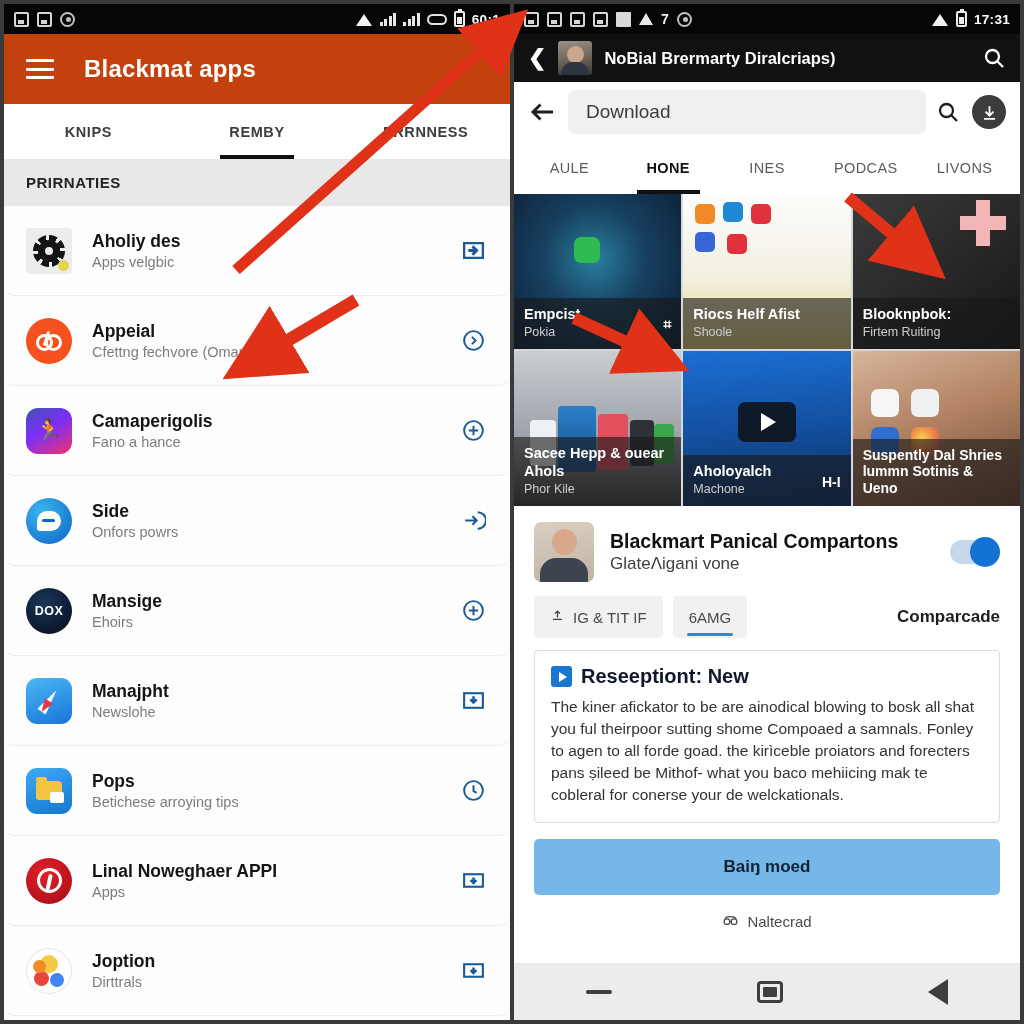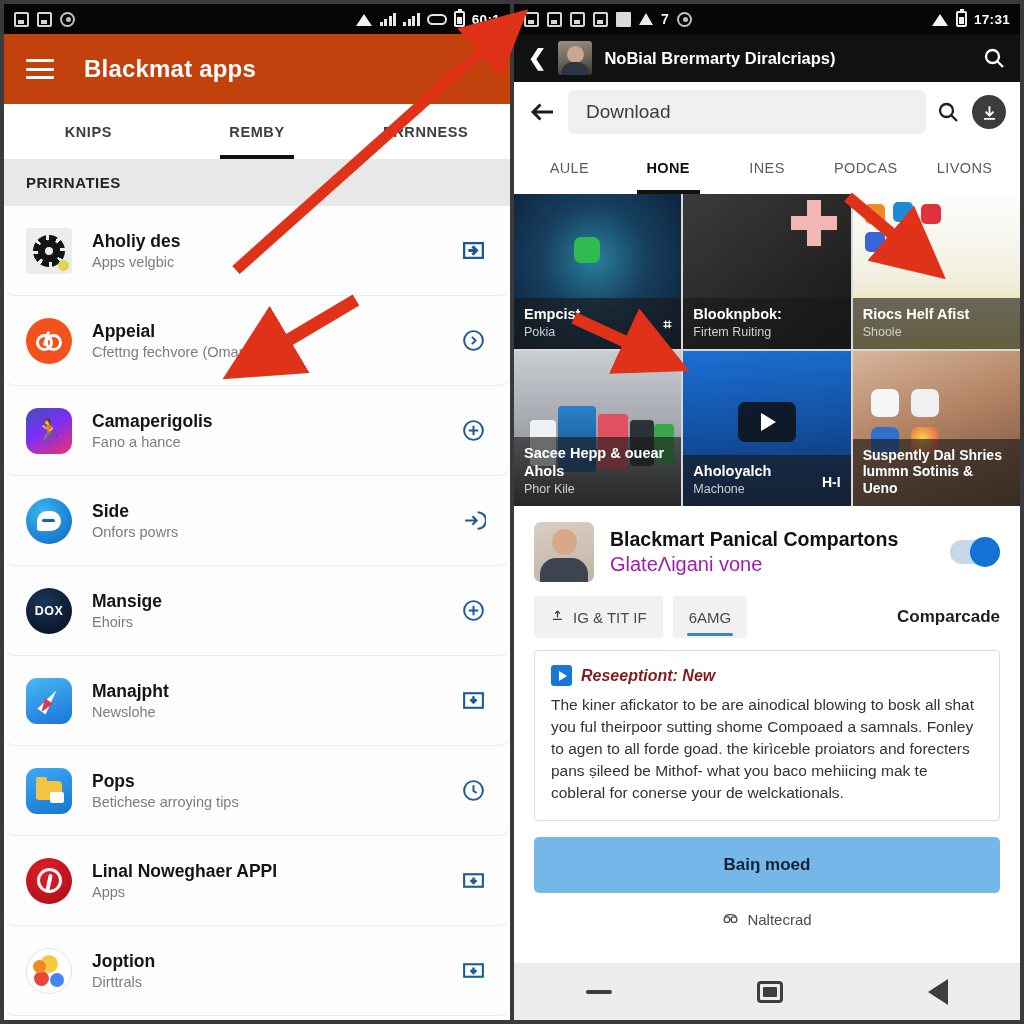--- a/index.html
+++ b/index.html
@@ -164,35 +164,35 @@
   .bg-hand { background:linear-gradient(160deg,#d7b59a 0%,#b28263 45%,#6d4b37 100%); }
   .bg-hand .sq { position:absolute; width:28px;height:28px;border-radius:7px; }
 
   .profile-row { display:flex; align-items:center; padding:16px 20px 10px; gap:16px; background:#fff; }
   .avatar-lg { width:60px;height:60px;border-radius:7px; flex:0 0 60px; overflow:hidden; position:relative;
       background:linear-gradient(170deg,#d9cfc2 0%,#bfb3a4 100%); }
   .avatar-lg::before{content:"";position:absolute;left:18px;top:7px;width:25px;height:26px;border-radius:50%;background:#d7a98a;}
   .avatar-lg::after{content:"";position:absolute;left:6px;bottom:0;width:48px;height:24px;border-radius:16px 16px 0 0;background:#3d4450;}
   .prof-txt { flex:1; min-width:0; }
   .prof-title { font-size:19.5px; font-weight:700; color:#111; line-height:1.15; }
-  .prof-sub { font-size:20px; color:#a21caf; margin-top:2px; }
+  .prof-sub { font-size:17px; color:#404040; margin-top:2px; }
   .toggle { width:50px;height:24px;border-radius:14px;background:#c6d7ea; position:relative; flex:0 0 50px; cursor:pointer; }
   .toggle::after{content:"";position:absolute;right:0;top:-3px;width:30px;height:30px;border-radius:50%;background:#1273d4;}
 
   .chips { display:flex; align-items:center; padding:4px 20px 12px; gap:10px; background:#fff; }
   .chip { height:42px; background:#f1f1f1; border-radius:4px; display:flex; align-items:center; gap:8px;
           padding:0 16px; font-size:15px; color:#4a4a4a; position:relative; cursor:pointer; }
   .chip.sel::after{content:"";position:absolute;left:14px;right:14px;bottom:2px;height:3.5px;background:#3a84c4;border-radius:2px;}
   .chips-right { margin-left:auto; font-size:17px; font-weight:700; color:#1d1d1d; cursor:pointer; }
 
   .notecard { margin:0 20px; border:1px solid #dcdcdc; border-radius:4px; background:#fff; padding:14px 16px 16px; }
   .note-head { display:flex; align-items:center; gap:9px; margin-bottom:8px; }
   .note-badge { width:21px;height:21px;border-radius:3px;background:#1877d2;display:flex;align-items:center;justify-content:center; }
   .note-badge i { width:0;height:0;border-left:8px solid #fff;border-top:5px solid transparent;border-bottom:5px solid transparent;margin-left:2px; }
-  .note-title { font-size:16px; font-weight:700; color:#7f1d1d;font-style:italic; }
+  .note-title { font-size:20px; font-weight:700; color:#0f172a; }
   .note-body { font-size:15.5px; color:#333; line-height:1.42; }
 
   .cta { margin:16px 20px 0; height:56px; border-radius:5px; background:#74b7e8;
          display:flex; align-items:center; justify-content:center;
          font-size:17px; font-weight:700; color:#123; cursor:pointer; border:none; width:calc(100% - 40px); }
   .footnote { display:flex; align-items:center; justify-content:center; gap:8px; padding:16px 0 14px;
               font-size:15px; color:#4b4b4b; }
 
   .navbar { position:absolute; left:0; right:0; bottom:0; height:57px; background:#ececec;
             display:flex; align-items:center; justify-content:space-around; }
@@ -473,36 +473,36 @@
     <div class="grid">
 
       <div class="cardcell bg-wave">
         <div class="cap">
           <div class="t">Empcist</div>
           <div class="s">Pokia</div>
         </div>
         <div class="badge">⌗</div>
       </div>
 
-      <div class="cardcell bg-plus">
-        <div class="cap">
-          <div class="t">Blooknpbok:</div>
-          <div class="s">Firtem Ruiting</div>
-        </div>
-      </div>
-
       <div class="cardcell bg-apps">
         <span class="mini" style="left:12px;top:10px;background:#f08a24"></span>
         <span class="mini" style="left:40px;top:8px;background:#1d8ad4"></span>
         <span class="mini" style="left:68px;top:10px;background:#e0313c"></span>
         <span class="mini" style="left:12px;top:38px;background:#3767d6"></span>
         <span class="mini" style="left:44px;top:40px;background:#e0313c"></span>
         <div class="cap">
           <div class="t">Riocs Helf Afist</div>
           <div class="s">Shoole</div>
+        </div>
+      </div>
+
+      <div class="cardcell bg-plus">
+        <div class="cap">
+          <div class="t">Blooknpbok:</div>
+          <div class="s">Firtem Ruiting</div>
         </div>
       </div>
 
       <div class="cardcell bg-phones">
         <span class="ph" style="left:16px;bottom:40px;width:26px;height:46px;background:#eef1f4"></span>
         <span class="ph" style="left:44px;bottom:34px;width:38px;height:66px;background:linear-gradient(#2a7fc9,#1a4f8a)"></span>
         <span class="ph" style="left:84px;bottom:36px;width:30px;height:56px;background:#e0505f"></span>
         <span class="ph" style="left:116px;bottom:40px;width:24px;height:46px;background:#2d3138"></span>
         <span class="ph" style="left:140px;bottom:42px;width:20px;height:40px;background:#3aa64a"></span>
         <div class="cap">

